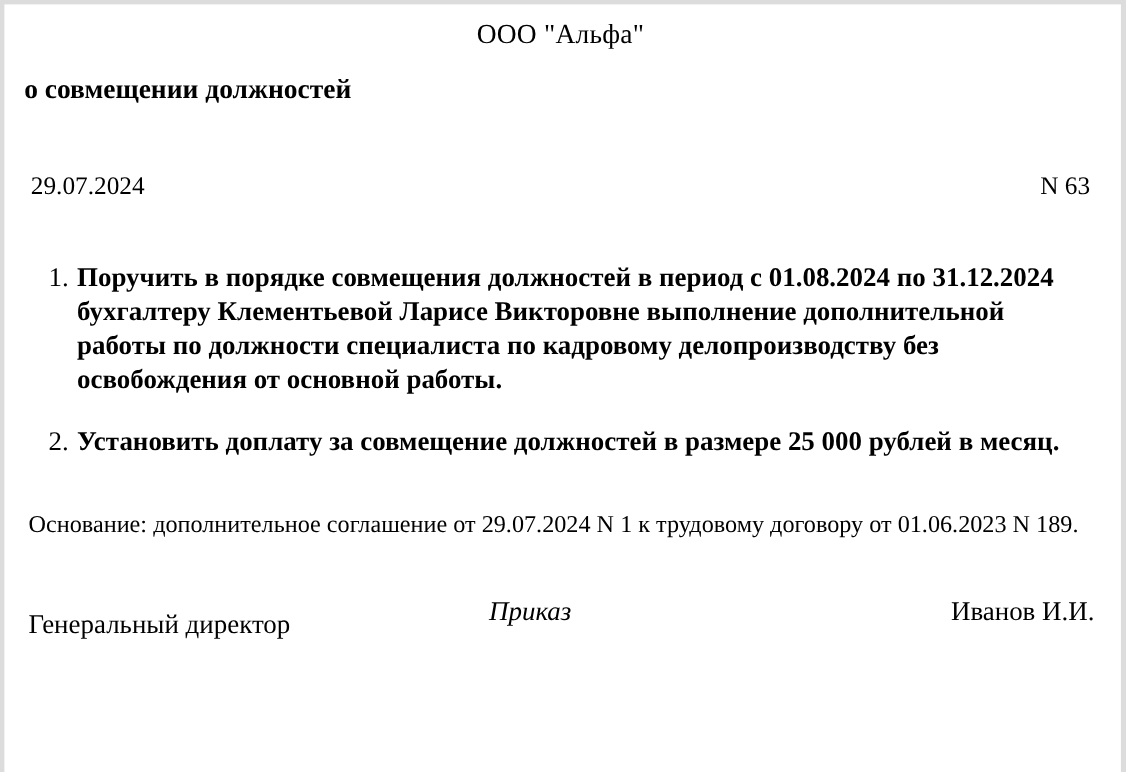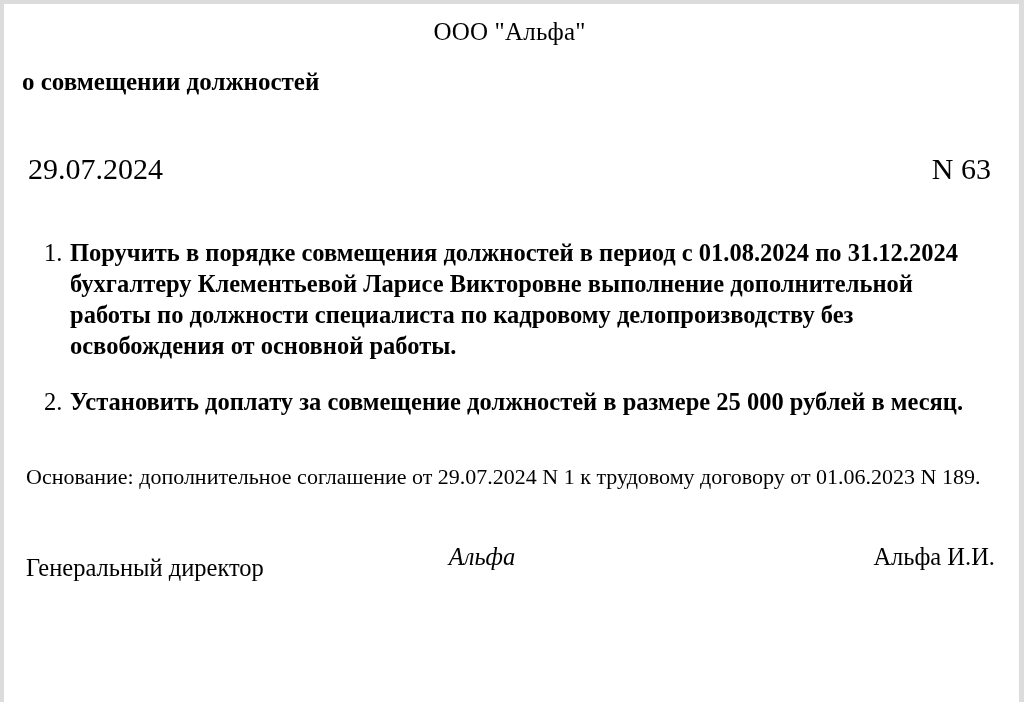--- a/index.html
+++ b/index.html
@@ -57,21 +57,21 @@
     line-height: 30px;
     margin: 0;
     padding-top: 20px;
   }
 
   
   .meta-row {
     display: flex;
     justify-content: space-between;
     align-items: baseline;
-    font-size: 30px;
+    font-size: 23px;
     line-height: 30px;
     margin: 0;
     padding: 57px 6px 0 6px;
   }
   .meta-date { white-space: nowrap; }
   .meta-number { white-space: nowrap; }
 
   
   .clauses {
     list-style: none;
@@ -161,18 +161,18 @@
       <li class="clause">
         <span class="clause-marker">2.</span>
         <span class="clause-text">Установить доплату за совмещение должностей в размере 25 000 рублей в месяц.</span>
       </li>
     </ol>
 
     <div class="basis">Основание: дополнительное соглашение от 29.07.2024 N 1 к трудовому договору от 01.06.2023 N 189.</div>
 
     <div class="signature-row">
       <span class="sig-position">Генеральный директор</span>
-      <span class="sig-signature">Альфа</span>
-      <span class="sig-name">Альфа И.И.</span>
+      <span class="sig-signature">Приказ</span>
+      <span class="sig-name">Иванов И.И.</span>
     </div>
 
   </div>
 </div>
 
 </body></html>

